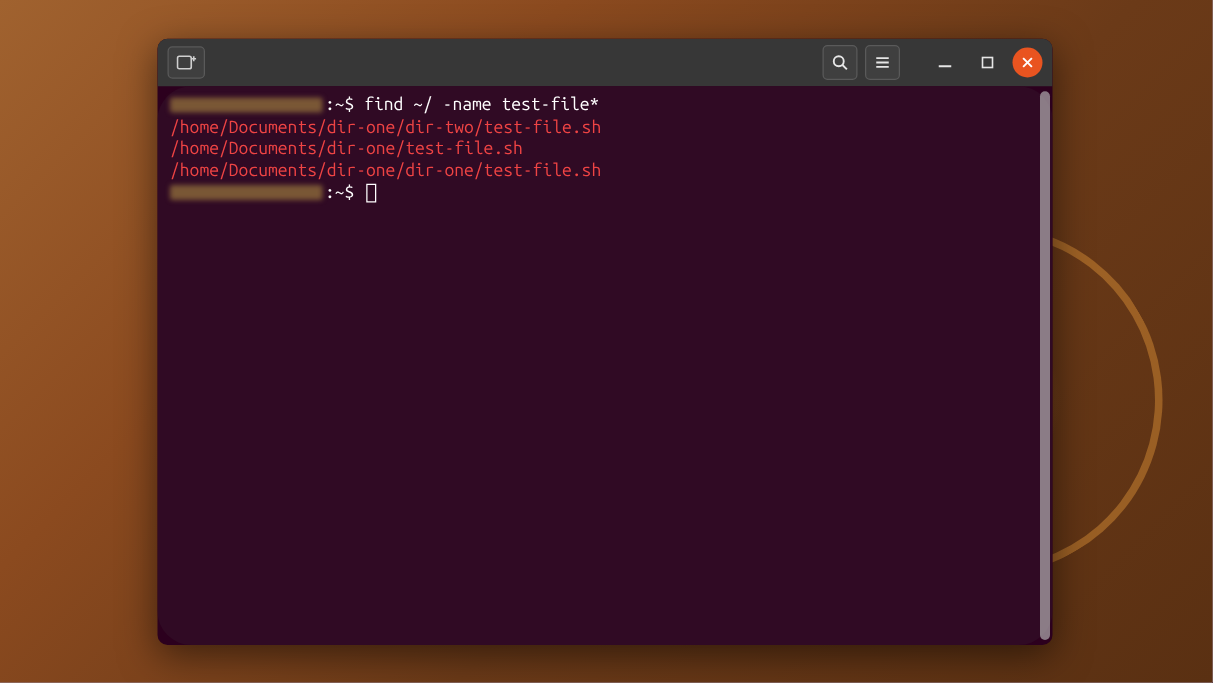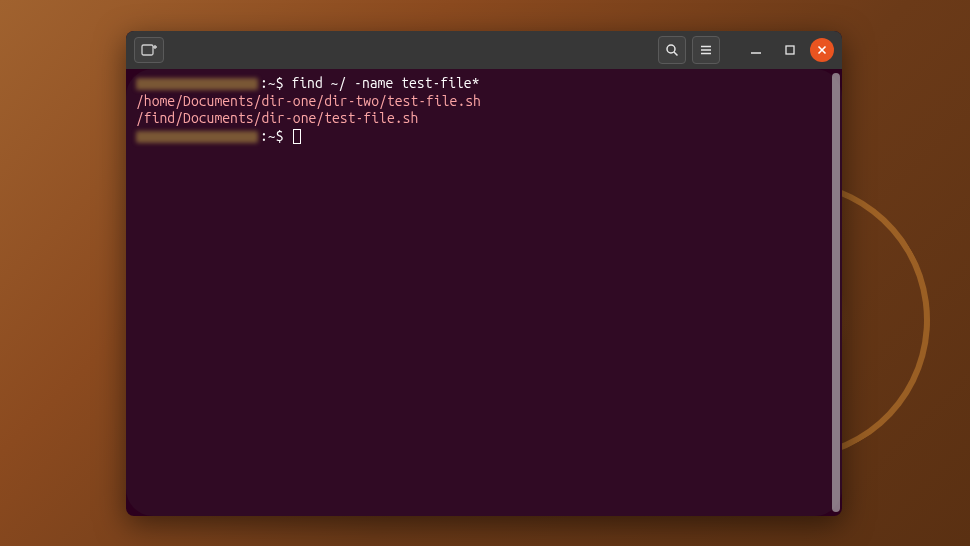--- a/index.html
+++ b/index.html
@@ -134,21 +134,21 @@
       vertical-align: middle;
       margin-right: 2px;
     }
     .prompt-sep {
       color: #ffffff;
     }
     .command {
       color: #ffffff;
     }
     .output {
-      color: #fca5a5;
+      color: #ef4444;
     }
     .cursor {
       display: inline-block;
       width: 8px;
       height: 15px;
       border: 1px solid #ffffff;
       vertical-align: middle;
       margin-left: 2px;
     }
   </style>
@@ -200,18 +200,19 @@
           <line x1="1.5" y1="1.5" x2="8.5" y2="8.5" stroke="#fff" stroke-width="1.6"></line>
           <line x1="8.5" y1="1.5" x2="1.5" y2="8.5" stroke="#fff" stroke-width="1.6"></line>
         </svg>
       </div>
     </div>
   </div>
 
   <div class="terminal-body">
     <div class="term-line"><span class="prompt-user"></span><span class="prompt-sep">:~$ </span><span class="command">find ~/ -name test-file*</span></div>
     <div class="term-line output">/home/Documents/dir-one/dir-two/test-file.sh</div>
-    <div class="term-line output">/find/Documents/dir-one/test-file.sh</div>
+    <div class="term-line output">/home/Documents/dir-one/test-file.sh</div>
+    <div class="term-line output">/home/Documents/dir-one/dir-one/test-file.sh</div>
     <div class="term-line"><span class="prompt-user"></span><span class="prompt-sep">:~$ </span><span class="cursor"></span></div>
 
     <div class="scrollbar"></div>
   </div>
 </div>
 
 </body></html>

